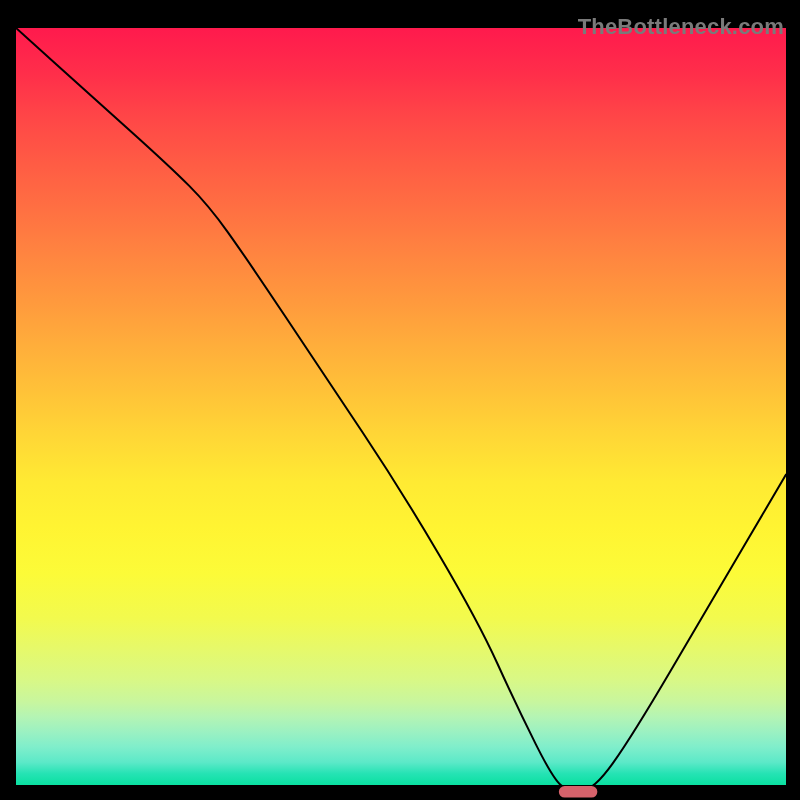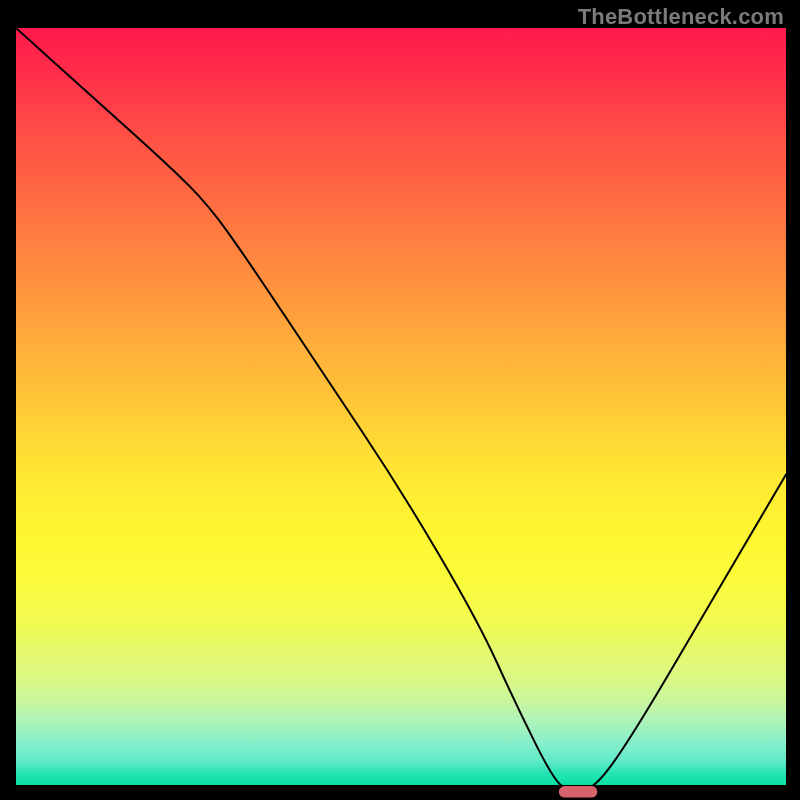--- a/index.html
+++ b/index.html
@@ -11,21 +11,21 @@
     overflow: hidden;
   }
   .container {
     position: relative;
     width: 800px;
     height: 800px;
     background: #000;
   }
   .watermark {
     position: absolute;
-    top: 4px;
+    top: 14px;
     right: 16px;
     font-family: Arial, Helvetica, sans-serif;
     font-size: 22px;
     font-weight: 600;
     color: #7a7a7a;
     letter-spacing: 0.2px;
     z-index: 10;
   }
   .plot-area {
     position: absolute;

